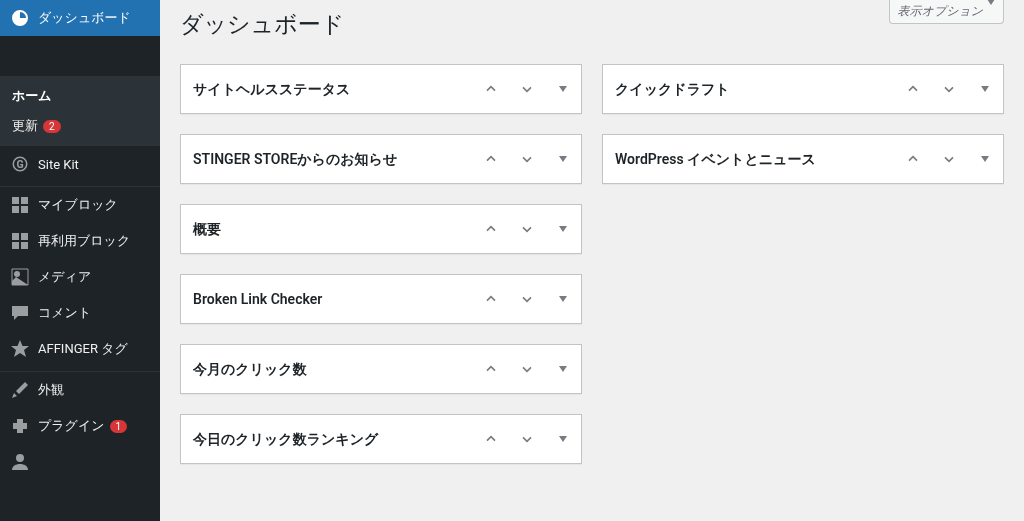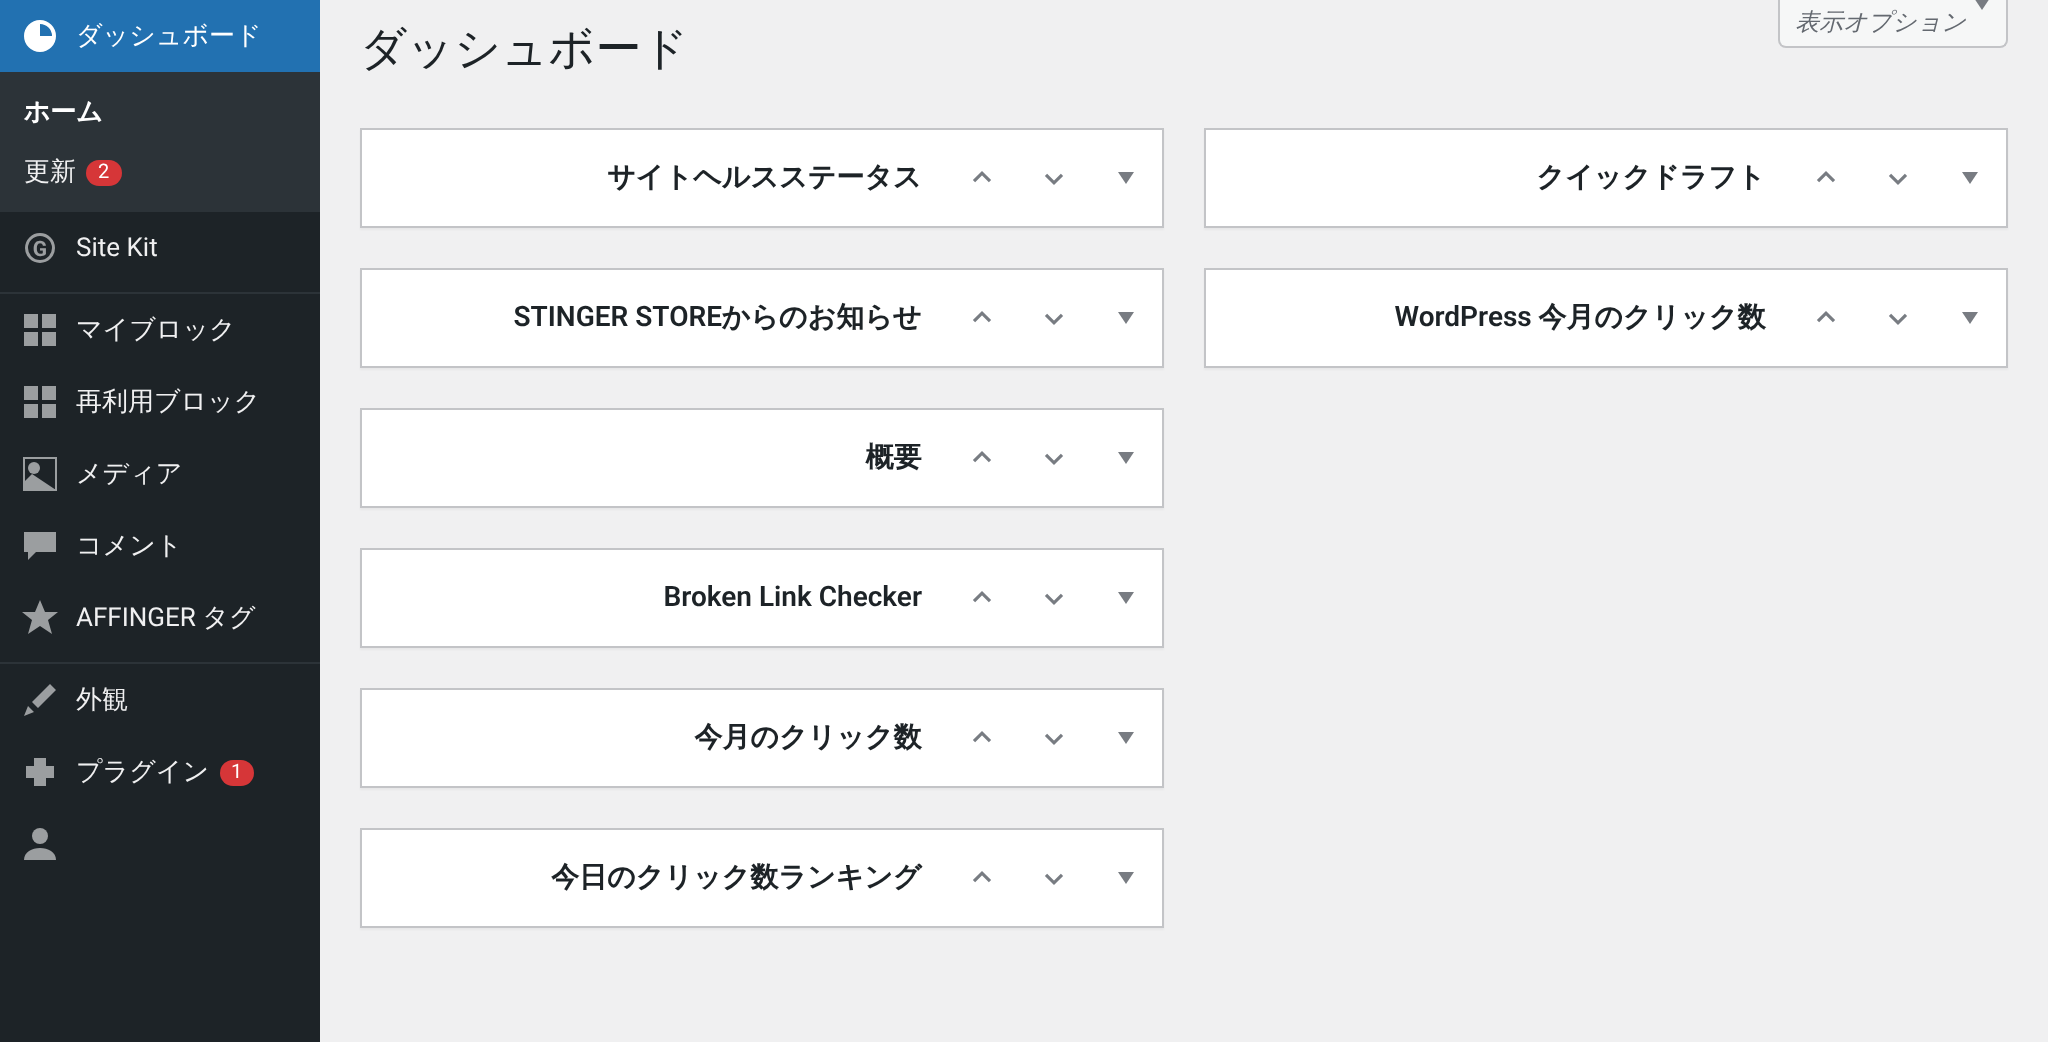--- a/index.html
+++ b/index.html
@@ -4,32 +4,32 @@
 <style>
 * { margin: 0; padding: 0; box-sizing: border-box; }
 body { font-family: -apple-system, BlinkMacSystemFont, "Segoe UI", Roboto, sans-serif; background: #f0f0f1; font-size: 13px; color: #1d2327; }
 .wrap { display: flex; min-height: 521px; }
 .sidebar { width: 160px; background: #1d2327; color: #fff; flex-shrink: 0; }
 .sidebar-item { display: flex; align-items: center; padding: 8px 10px; color: #f0f0f1; cursor: pointer; font-size: 13px; position: relative; }
 .sidebar-item.current { background: #2271b1; color: #fff; font-weight: 400; }
 .sidebar-item.current::after { content: ""; position: absolute; right: -8px; top: 50%; transform: translateY(-50%); border: 8px solid transparent; border-right-color: #f0f0f1; }
 .sidebar-item .icon { width: 20px; height: 20px; display: inline-flex; align-items: center; justify-content: center; margin-right: 8px; opacity: 0.6; }
 .sidebar-item.current .icon { opacity: 1; }
-.sidebar-sub { background: #2c3338; padding: 5px 0; }
+.sidebar-sub { background: #2c3338; padding: 5px 0; margin-top: 40px; }
 .sidebar-sub-item { padding: 6px 12px; color: #f0f0f1; font-size: 13px; cursor: pointer; display: flex; align-items: center; }
 .sidebar-sub-item.current { color: #fff; font-weight: 600; }
 .badge { background: #d63638; color: #fff; border-radius: 10px; padding: 1px 6px; font-size: 10px; margin-left: 5px; display: inline-block; min-width: 16px; text-align: center; }
 .sidebar-sep { height: 5px; border-bottom: 1px solid #2c3338; margin: 0; }
 .main { flex: 1; padding: 0 20px 20px 20px; position: relative; }
 h1 { font-size: 23px; font-weight: 400; padding: 9px 0 4px 0; color: #1d2327; }
 .screen-options { position: absolute; top: 0; right: 20px; background: #f6f7f7; border: 1px solid #c3c4c7; border-top: none; border-radius: 0 0 4px 4px; padding: 3px 8px; font-size: 12px; color: #646970; cursor: pointer; display: flex; align-items: center; font-style: italic; }
 .columns { display: flex; gap: 20px; margin-top: 20px; }
 .col { flex: 1; }
 .postbox { background: #fff; border: 1px solid #c3c4c7; box-shadow: 0 1px 1px rgba(0,0,0,.04); margin-bottom: 20px; }
-.postbox-header { display: flex; align-items: center; justify-content: space-between; border-bottom: 1px solid #c3c4c7; text-align: right; }
+.postbox-header { display: flex; align-items: center; justify-content: space-between; border-bottom: 1px solid #c3c4c7; }
 .postbox.closed .postbox-header { border-bottom: none; }
 .postbox h2 { font-size: 14px; padding: 0 12px; line-height: 48px; font-weight: 600; color: #1d2327; flex: 1; }
 .handle-actions { display: flex; }
 .handle-btn { width: 36px; height: 48px; display: flex; align-items: center; justify-content: center; cursor: pointer; color: #787c82; }
 .handle-btn svg { width: 16px; height: 16px; }
 .triangle { width: 0; height: 0; border-left: 4px solid transparent; border-right: 4px solid transparent; border-top: 6px solid #787c82; }
 .sitekit-logo { width: 18px; height: 18px; display: inline-flex; align-items: center; justify-content: center; }
 </style>
 </head>
 <body>
@@ -290,21 +290,21 @@
                   </svg>
                 </span>
                 <span class="handle-btn">
                   <span class="triangle"></span>
                 </span>
               </div>
             </div>
           </div>
           <div class="postbox closed">
             <div class="postbox-header">
-              <h2>WordPress 今月のクリック数</h2>
+              <h2>WordPress イベントとニュース</h2>
               <div class="handle-actions">
                 <span class="handle-btn">
                   <svg viewBox="0 0 20 20" fill="none" stroke="currentColor" stroke-width="2">
                     <path d="M5 12l5-5 5 5"></path>
                   </svg>
                 </span>
                 <span class="handle-btn">
                   <svg viewBox="0 0 20 20" fill="none" stroke="currentColor" stroke-width="2">
                     <path d="M5 8l5 5 5-5"></path>
                   </svg>

